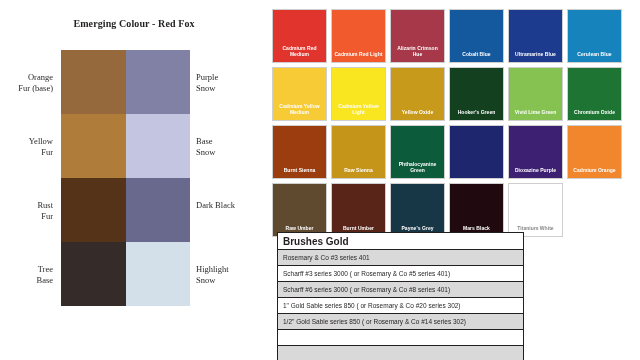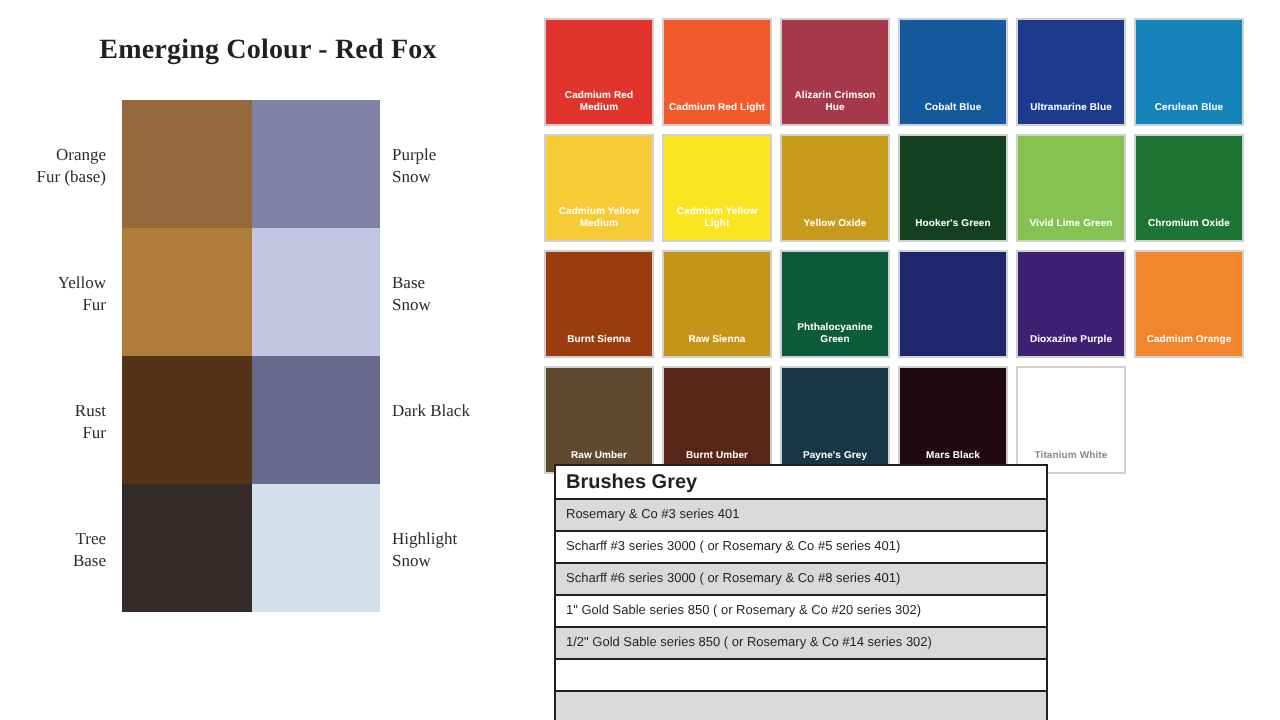--- a/index.html
+++ b/index.html
@@ -26,21 +26,21 @@
   }
 
   #page-title {
     position: absolute;
     left: 0;
     top: 18px;
     width: 268px;
     text-align: center;
     font-family: "Liberation Serif", serif;
     font-weight: bold;
-    font-size: 14px;
+    font-size: 10px;
     color: #231f20;
     letter-spacing: 0.1px;
   }
 
   #swatch-matrix {
     position: absolute;
     left: 61px;
     top: 50px;
     width: 129px;
     height: 256px;
@@ -264,21 +264,21 @@
           <div class="paint-name" style="color: rgb(255, 255, 255);">Mars Black</div>
         </div>
         <div class="paint-swatch" style="background: rgb(255, 255, 255);">
           <div class="paint-name" style="color: rgb(136, 136, 136);">Titanium White</div>
         </div>
         <div class="paint-swatch empty-slot"></div>
       </div>
     </div>
 
   <div id="brushes-table">
-    <div id="brushes-header">Brushes Grey</div>
+    <div id="brushes-header">Brushes Gold</div>
     <div id="brushes-body">
         <div class="brush-row shaded">Rosemary &amp; Co #3 series 401</div>
         <div class="brush-row plain">Scharff #3 series 3000 ( or Rosemary &amp; Co #5 series 401)</div>
         <div class="brush-row shaded">Scharff #6 series 3000 ( or Rosemary &amp; Co #8 series 401)</div>
         <div class="brush-row plain">1" Gold Sable series 850 ( or Rosemary &amp; Co #20 series 302)</div>
         <div class="brush-row shaded">1/2" Gold Sable series 850 ( or Rosemary &amp; Co #14 series 302)</div>
         <div class="brush-row plain"></div>
         <div class="brush-row shaded"></div>
       </div>
   </div>

